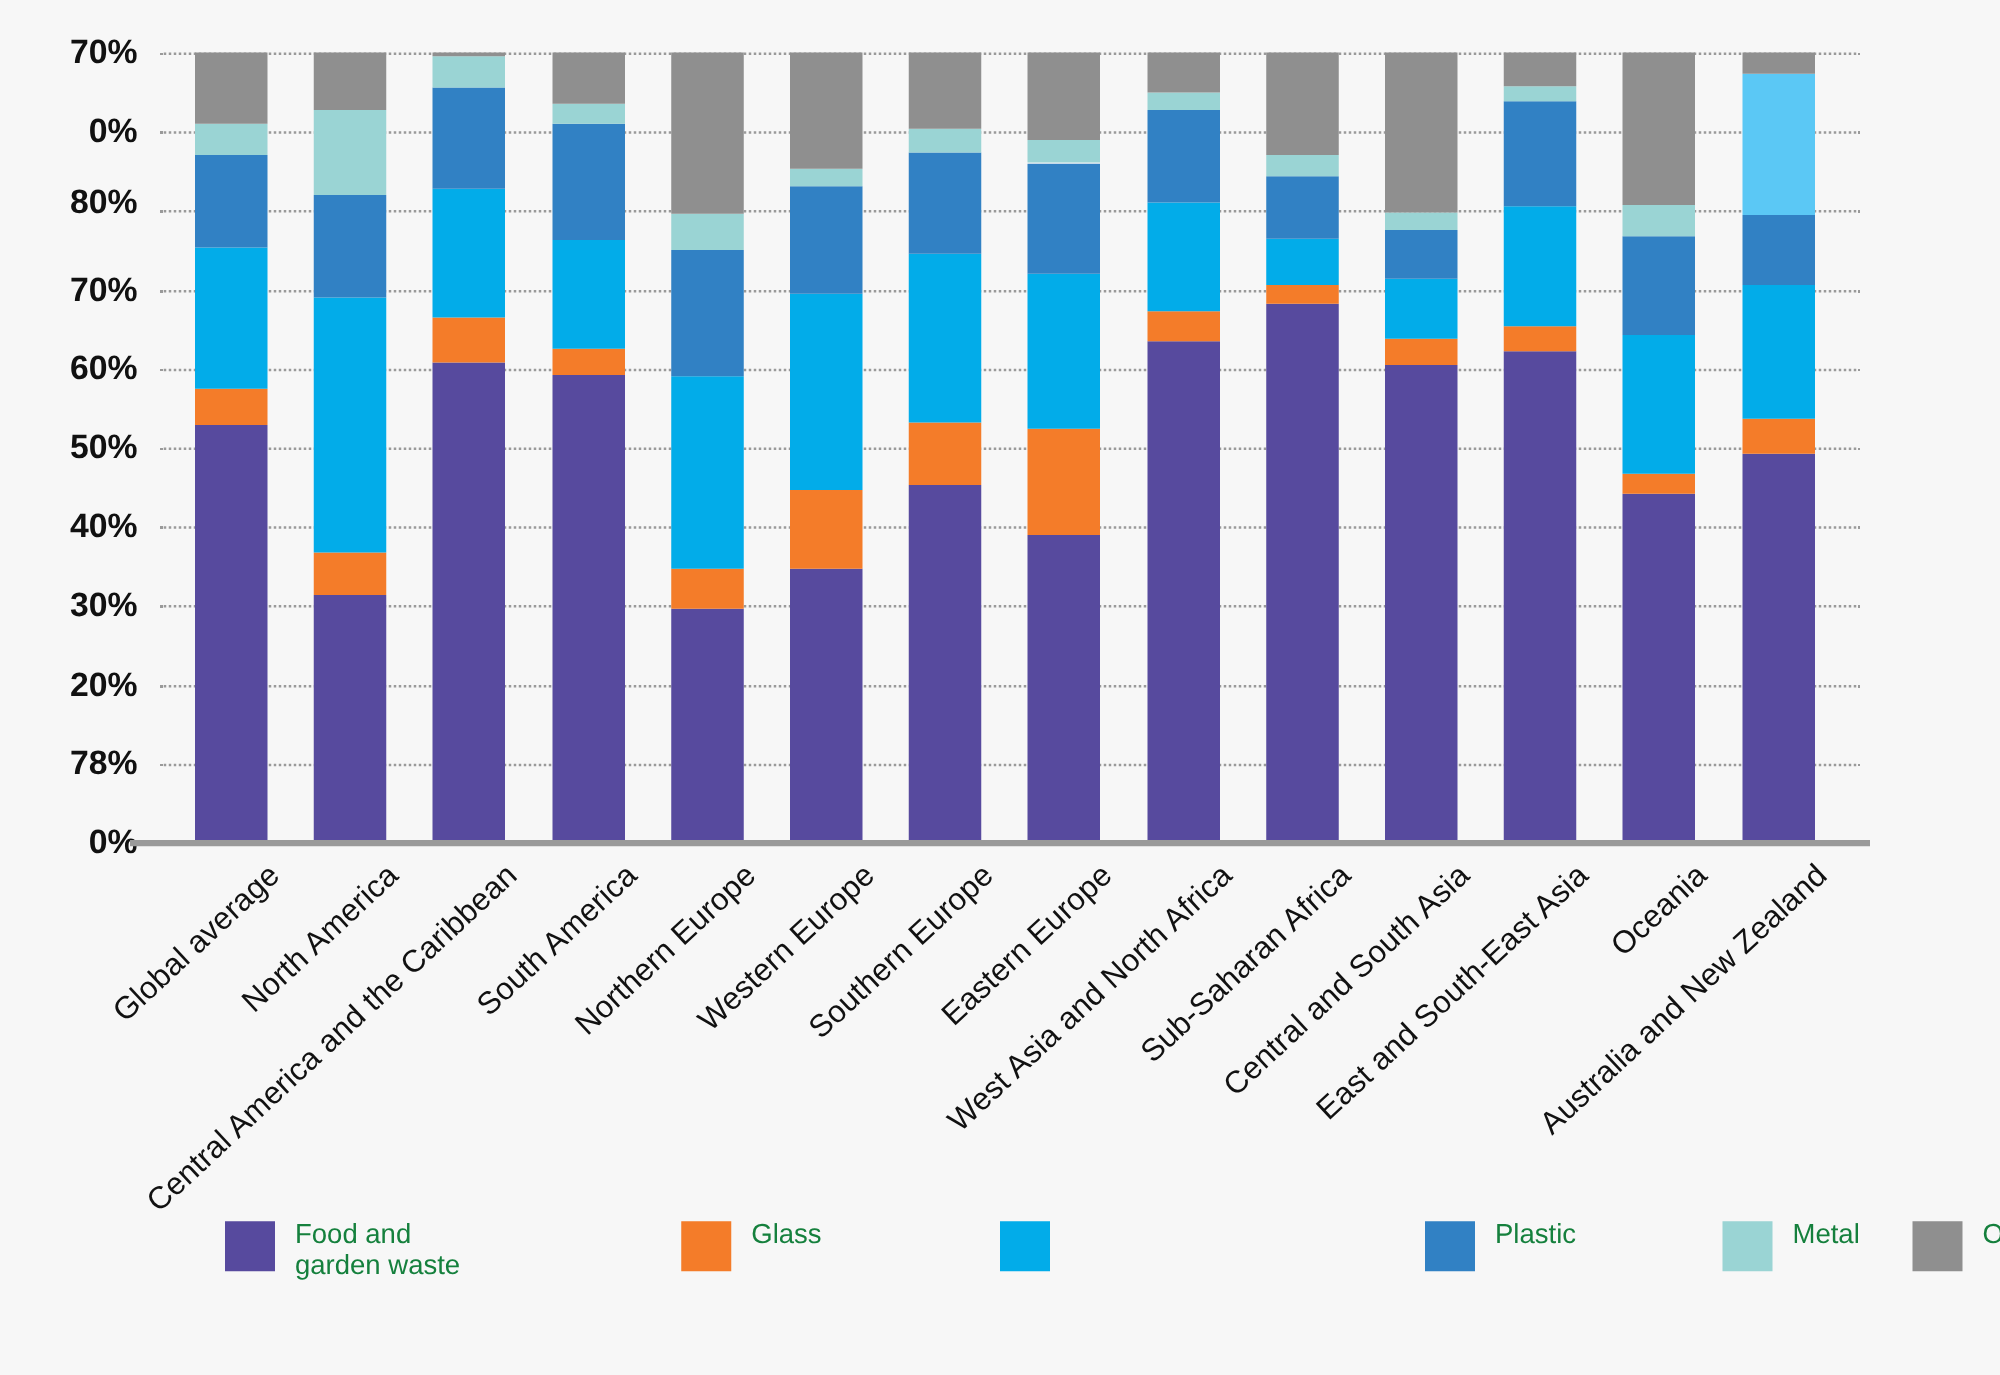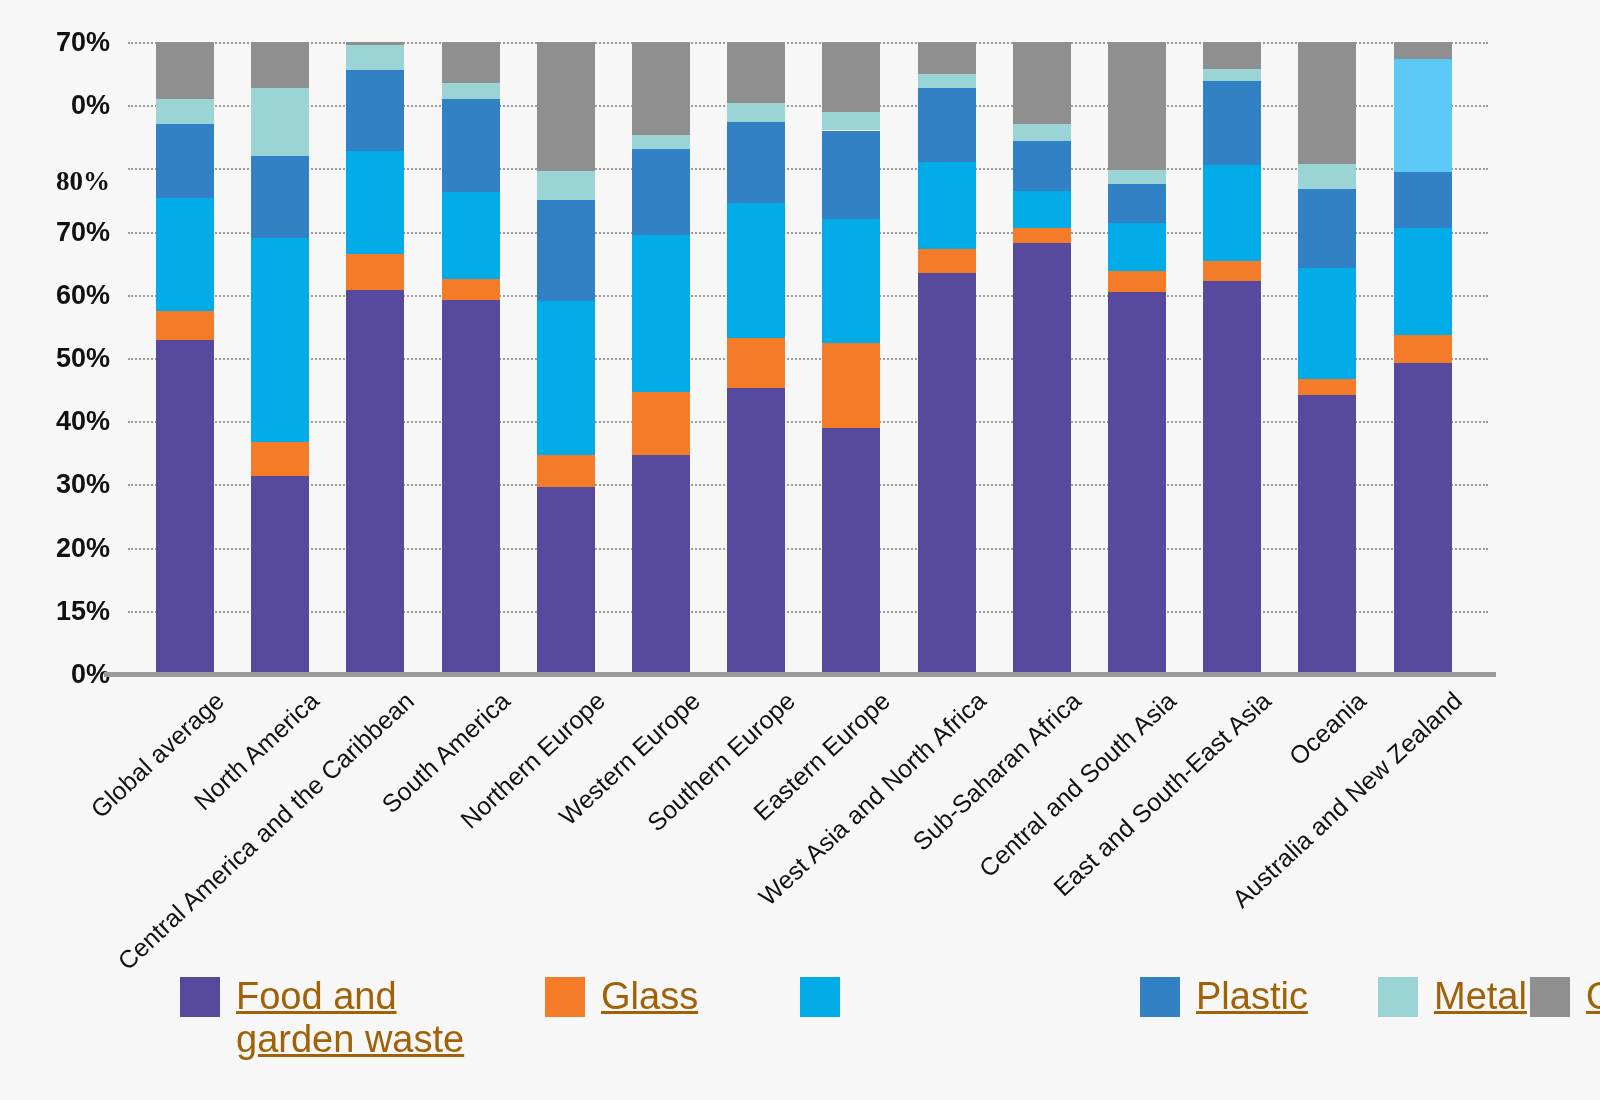--- a/index.html
+++ b/index.html
@@ -71,42 +71,41 @@
     display:flex;
     align-items:flex-start;
     gap:16px;
   }
   .swatch{
     width:40px;height:40px;
     flex:0 0 40px;
     margin-top:2px;
   }
   .legend-label{
-    font-size:38px;
-    color:#a16207;
+    font-size:22px;
+    color:#15803d;
     line-height:1.12;
     white-space:pre-line;
-    text-decoration:underline;
   }
 </style>
 </head>
 <body>
 
 <div id="chart-root">
 
   <div class="ytick-wrap" id="yaxis">
       <div class="ytick2" style="top: 674px;">0%</div>
-      <div class="ytick2" style="top: 610.8px;">15%</div>
+      <div class="ytick2" style="top: 610.8px;">78%</div>
       <div class="ytick2" style="top: 547.6px;">20%</div>
       <div class="ytick2" style="top: 484.4px;">30%</div>
       <div class="ytick2" style="top: 421.2px;">40%</div>
       <div class="ytick2" style="top: 358px;">50%</div>
       <div class="ytick2" style="top: 294.8px;">60%</div>
       <div class="ytick2" style="top: 231.6px; text-align: center;">70%</div>
-      <div class="ytick2" style="top: 181px; font-family: Liberation Serif, serif;">80%</div>
+      <div class="ytick2" style="top: 162px;">80%</div>
       <div class="ytick2" style="top: 105.2px;">0%</div>
       <div class="ytick2" style="top: 42px;">70%</div>
     </div>
 
   <div class="plot-area" id="plot">
       <div class="gridline" style="top: 568.8px;"></div>
       <div class="gridline" style="top: 505.6px;"></div>
       <div class="gridline" style="top: 442.4px;"></div>
       <div class="gridline" style="top: 379.2px;"></div>
       <div class="gridline" style="top: 316px;"></div>

